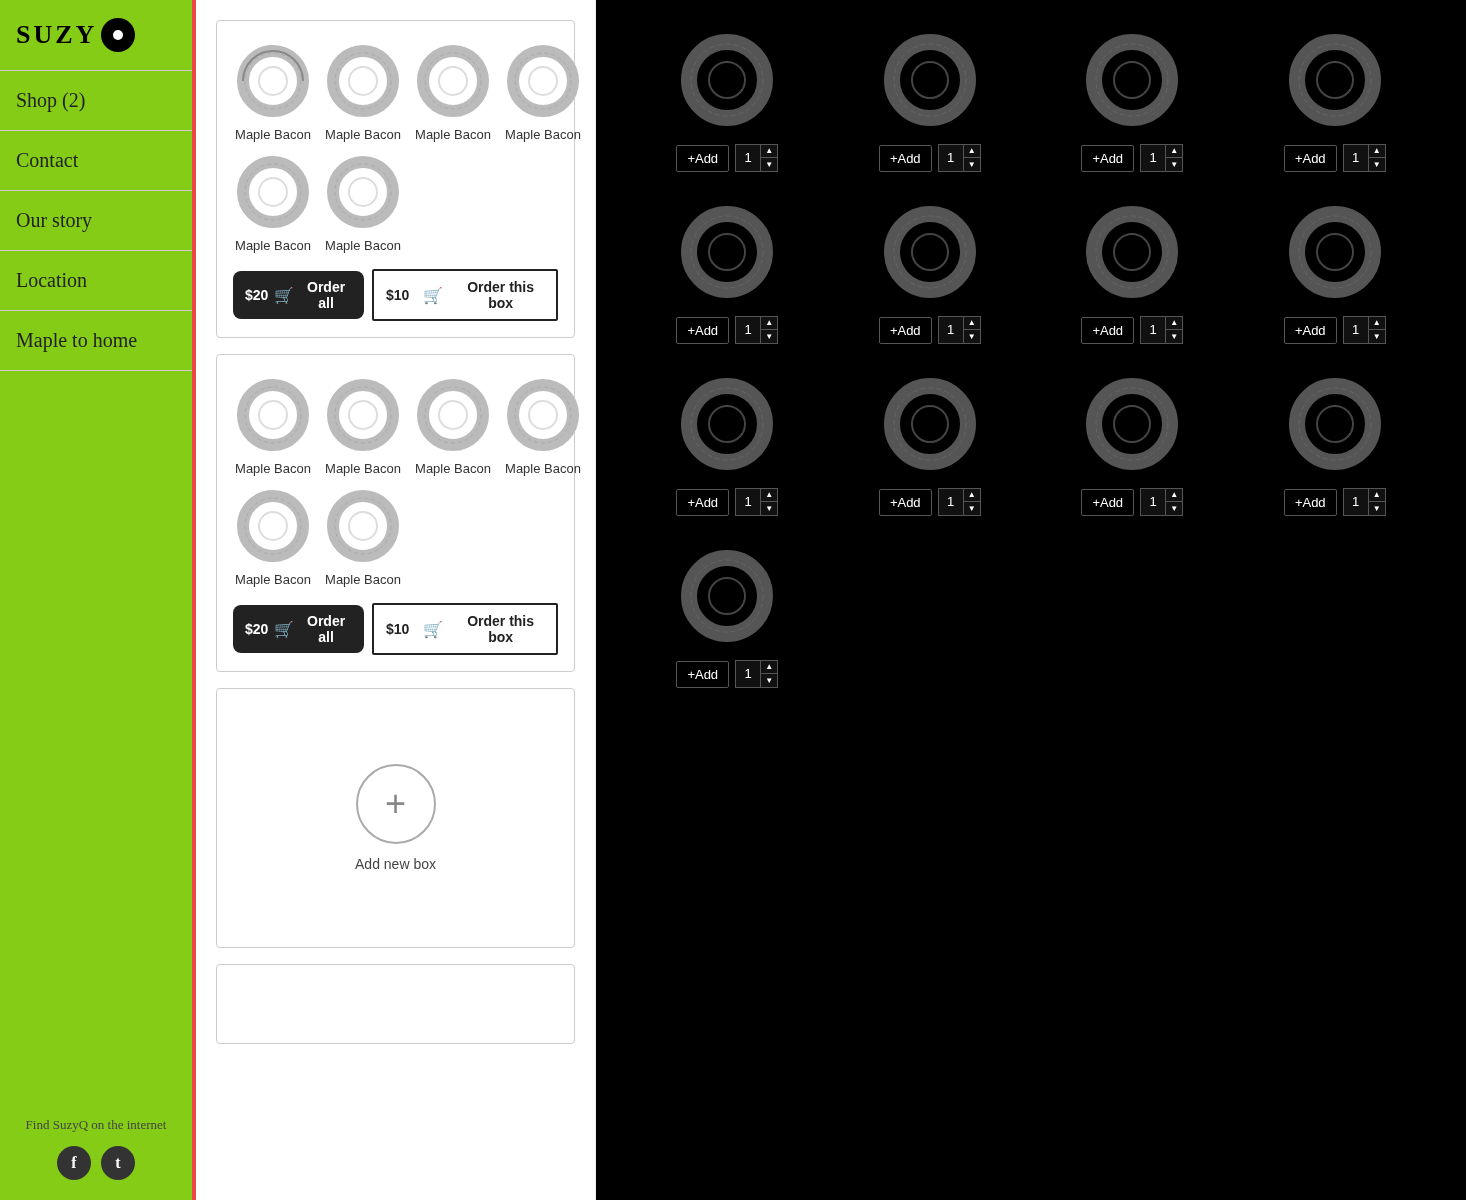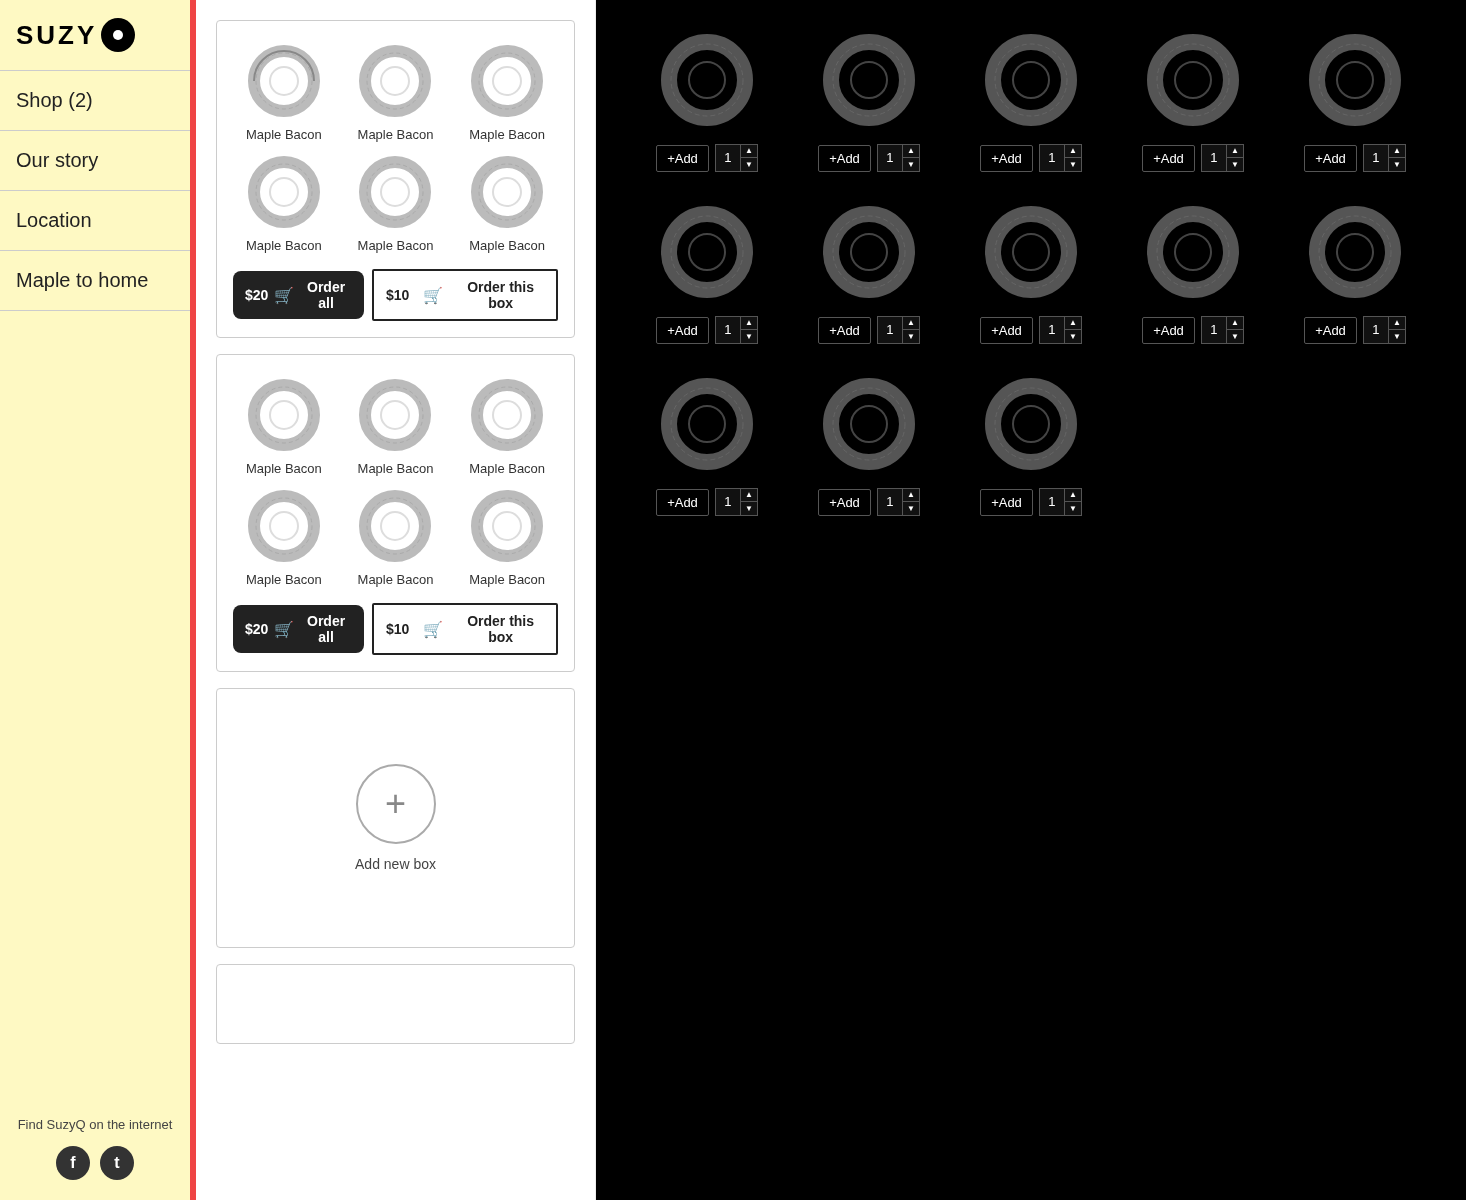--- a/index.html
+++ b/index.html
@@ -8,24 +8,25 @@
       display: flex;
       width: 1466px;
       min-height: 1200px;
       background: #fff;
     }
 
     
     #sidebar {
       width: 196px;
       min-height: 1200px;
-      border-right: 6px solid #ef4444;
+      border-right: 4px solid #ef4444;
       display: flex;
       flex-direction: column;
-      background: #fef9c3;
+      background: #84cc16;
+      font-family: Liberation Serif, serif;
     }
     .logo-area {
       padding: 18px 16px;
       border-bottom: 1px solid #ccc;
     }
     .logo-text {
       font-size: 26px;
       font-weight: 900;
       letter-spacing: 3px;
       display: flex;
@@ -104,21 +105,21 @@
     .box-container {
       border: 1px solid #ccc;
       border-radius: 4px;
       padding: 20px 16px 16px;
       margin-bottom: 16px;
       background: #fff;
     }
 
     .donut-grid {
       display: grid;
-      grid-template-columns: repeat(3, 1fr);
+      grid-template-columns: repeat(4, 1fr);
       gap: 10px;
       margin-bottom: 16px;
     }
 
     .donut-item {
       display: flex;
       flex-direction: column;
       align-items: center;
       gap: 6px;
     }
@@ -201,21 +202,21 @@
       font-size: 14px;
       color: #444;
     }
 
     
     #right-panel {
       flex: 1;
       background: #000;
       padding: 30px 40px;
       display: grid;
-      grid-template-columns: repeat(5, 1fr);
+      grid-template-columns: repeat(4, 1fr);
       gap: 30px 20px;
       align-content: start;
     }
 
     .right-donut-item {
       display: flex;
       flex-direction: column;
       align-items: center;
       gap: 14px;
     }
@@ -284,20 +285,21 @@
 <div id="sidebar">
   <div class="logo-area">
     <div class="logo-text">
       <span>SUZY</span>
       <span class="logo-circle">
         <span class="logo-dot"></span>
       </span>
     </div>
   </div>
   <div class="nav-item">Shop (2)</div>
+  <div class="nav-item">Contact</div>
   <div class="nav-item">Our story</div>
   <div class="nav-item">Location</div>
   <div class="nav-item">Maple to home</div>
   <div class="sidebar-bottom">
     <div class="find-suzuq">Find SuzyQ
 on the internet</div>
     <div class="social-icons">
       <div class="social-icon">f</div>
       <div class="social-icon">t</div>
     </div>

